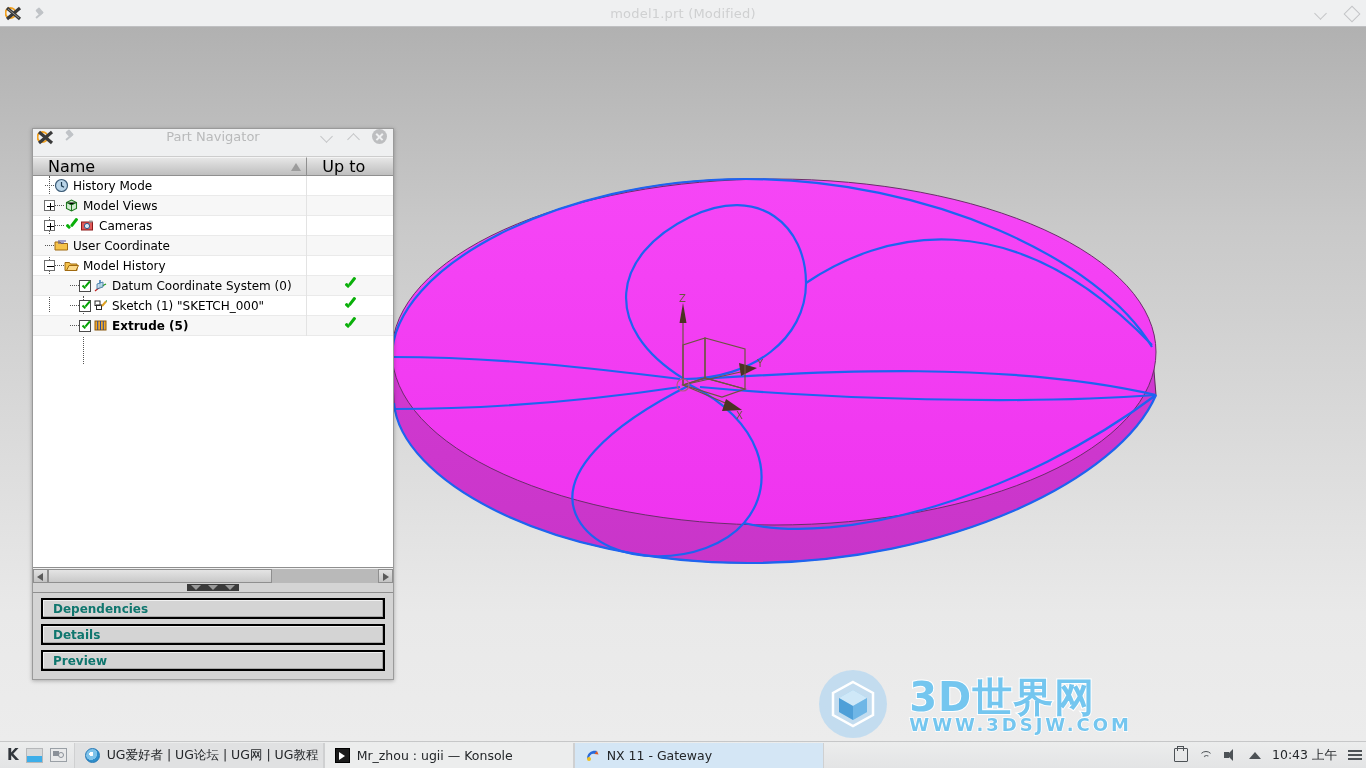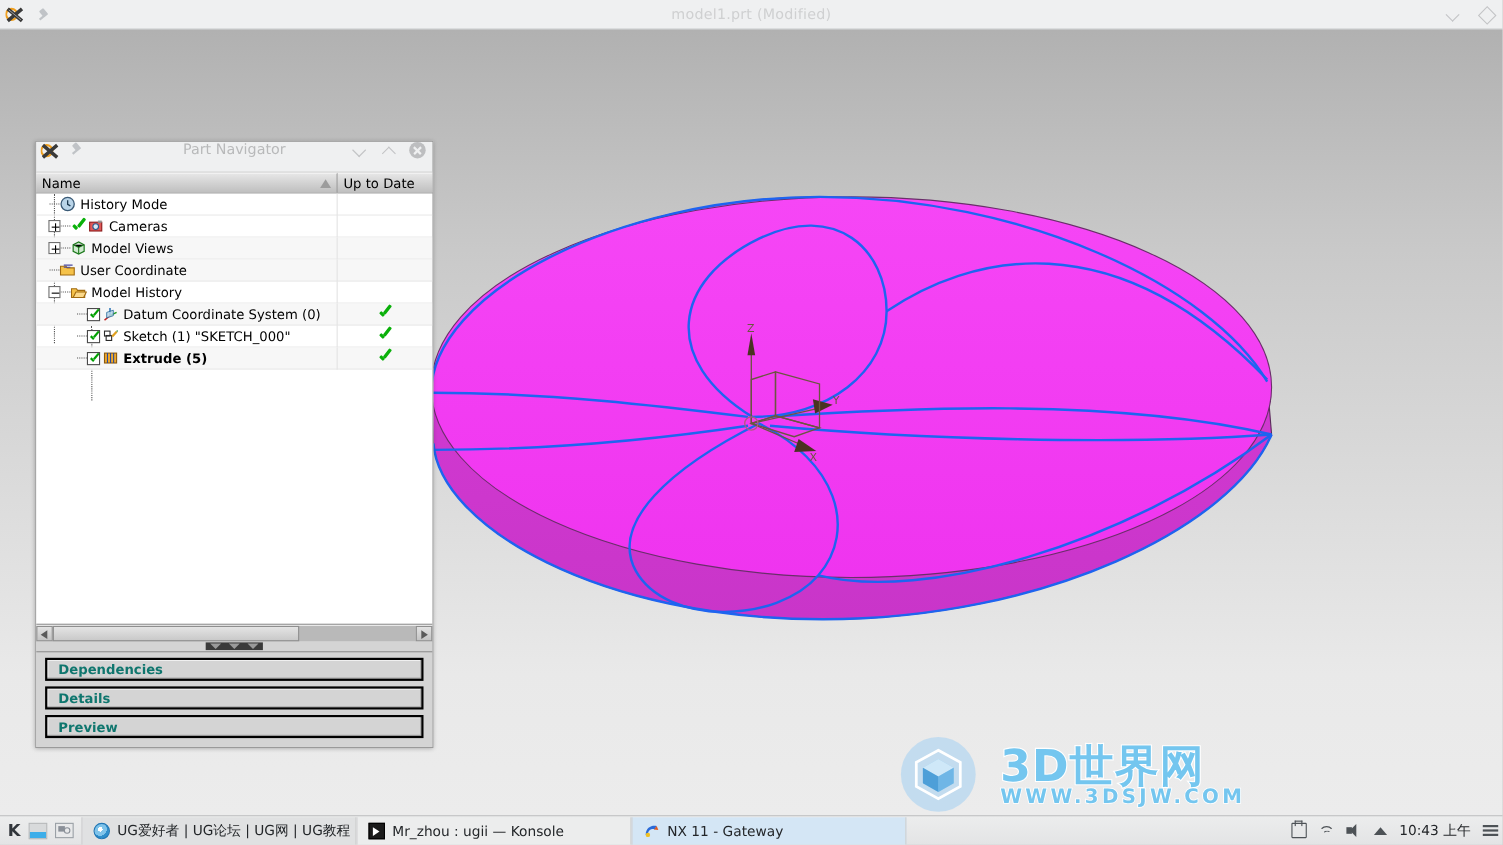--- a/index.html
+++ b/index.html
@@ -73,22 +73,22 @@
   .pn-close:before{transform:rotate(45deg);}
   .pn-close:after{transform:rotate(-45deg);}
   .chev-up{width:14px;height:9px;position:relative;}
   .chev-up:before{content:"";position:absolute;left:2px;top:3px;width:8px;height:8px;border-left:1.6px solid #c3c4c6;border-top:1.6px solid #c3c4c6;transform:rotate(45deg);}
 
   
   #pn-colheader { display:flex; height: 19px; flex: 0 0 19px;
     background: linear-gradient(to bottom,#e3e3e3,#c6c6c6);
     border-bottom:1px solid #8f8f8f; }
   .pn-col {
-    position:relative; font-size:12px; color:#000; line-height:18px;
-    padding-left:5px;
+    position:relative; font-size:16px; color:#000; line-height:18px;
+    padding-left:15px;
     background: linear-gradient(to bottom,#e6e6e6 0%,#d2d2d2 50%,#bfbfbf 100%);
     border-right:1px solid #8f8f8f;
     border-top: 1px solid #f4f4f4;
   }
   .pn-col.name { width: 275px; }
   .pn-col.uptodate { width: 86px; border-right:none;}
   .sort-tri{position:absolute;right:5px;top:5px;width:0;height:0;
     border-left:5px solid transparent;border-right:5px solid transparent;border-bottom:8px solid #9c9c9c;}
 
   
@@ -358,50 +358,50 @@
             <svg width="15" height="15" viewBox="0 0 15 15">
               <circle cx="7.5" cy="7.5" r="6" fill="#b9d4e8" stroke="#3a5a76" stroke-width="1.2"></circle>
               <path d="M7.5 4 L7.5 7.8 L10 9.2" stroke="#1b3950" stroke-width="1.2" fill="none"></path>
             </svg>
           </span>
           <span class="tr-label" style="margin-left:4px">History Mode</span>
         </div>
         <div class="tr-status"></div>
       </div>
 
+      <div class="tree-row alt">
+        <div class="tr-name">
+          <span class="indent" style="width:11px"></span>
+          <span class="expander plus"></span>
+          <span class="dash"></span>
+          <span class="ic">
+            <svg width="15" height="15" viewBox="0 0 15 15">
+              <path d="M2.5 4.5 L7.5 2 L12.5 4.5 L12.5 10.5 L7.5 13 L2.5 10.5 Z" fill="#cfe9cf" stroke="#1d7a1d" stroke-width="1.1"></path>
+              <path d="M2.5 4.5 L7.5 7 L12.5 4.5 M7.5 7 L7.5 13" stroke="#1d7a1d" stroke-width="1"></path>
+            </svg>
+          </span>
+          <span class="tr-label" style="margin-left:4px">Model Views</span>
+        </div>
+        <div class="tr-status"></div>
+      </div>
+
       <div class="tree-row">
         <div class="tr-name">
           <span class="indent" style="width:11px"></span>
           <span class="expander plus"></span>
           <span class="dash"></span>
           <span class="green-check" style="margin-left:1px"></span>
           <span class="ic" style="margin-left:2px">
             <svg width="15" height="15" viewBox="0 0 15 15">
               <rect x="1.5" y="4" width="11" height="8" fill="#e05a5a" stroke="#8b1a1a" stroke-width="1"></rect>
               <circle cx="7" cy="8" r="2.6" fill="#d9e8f5" stroke="#2a5a8b" stroke-width="1"></circle>
               <rect x="9" y="2.5" width="3.5" height="2" fill="#999"></rect>
             </svg>
           </span>
           <span class="tr-label" style="margin-left:4px">Cameras</span>
-        </div>
-        <div class="tr-status"></div>
-      </div>
-
-      <div class="tree-row alt">
-        <div class="tr-name">
-          <span class="indent" style="width:11px"></span>
-          <span class="expander plus"></span>
-          <span class="dash"></span>
-          <span class="ic">
-            <svg width="15" height="15" viewBox="0 0 15 15">
-              <path d="M2.5 4.5 L7.5 2 L12.5 4.5 L12.5 10.5 L7.5 13 L2.5 10.5 Z" fill="#cfe9cf" stroke="#1d7a1d" stroke-width="1.1"></path>
-              <path d="M2.5 4.5 L7.5 7 L12.5 4.5 M7.5 7 L7.5 13" stroke="#1d7a1d" stroke-width="1"></path>
-            </svg>
-          </span>
-          <span class="tr-label" style="margin-left:4px">Model Views</span>
         </div>
         <div class="tr-status"></div>
       </div>
 
       <div class="tree-row alt">
         <div class="tr-name">
           <span class="indent" style="width:12px"></span>
           <span class="dash"></span>
           <span class="ic">
             <svg width="15" height="15" viewBox="0 0 15 15">

